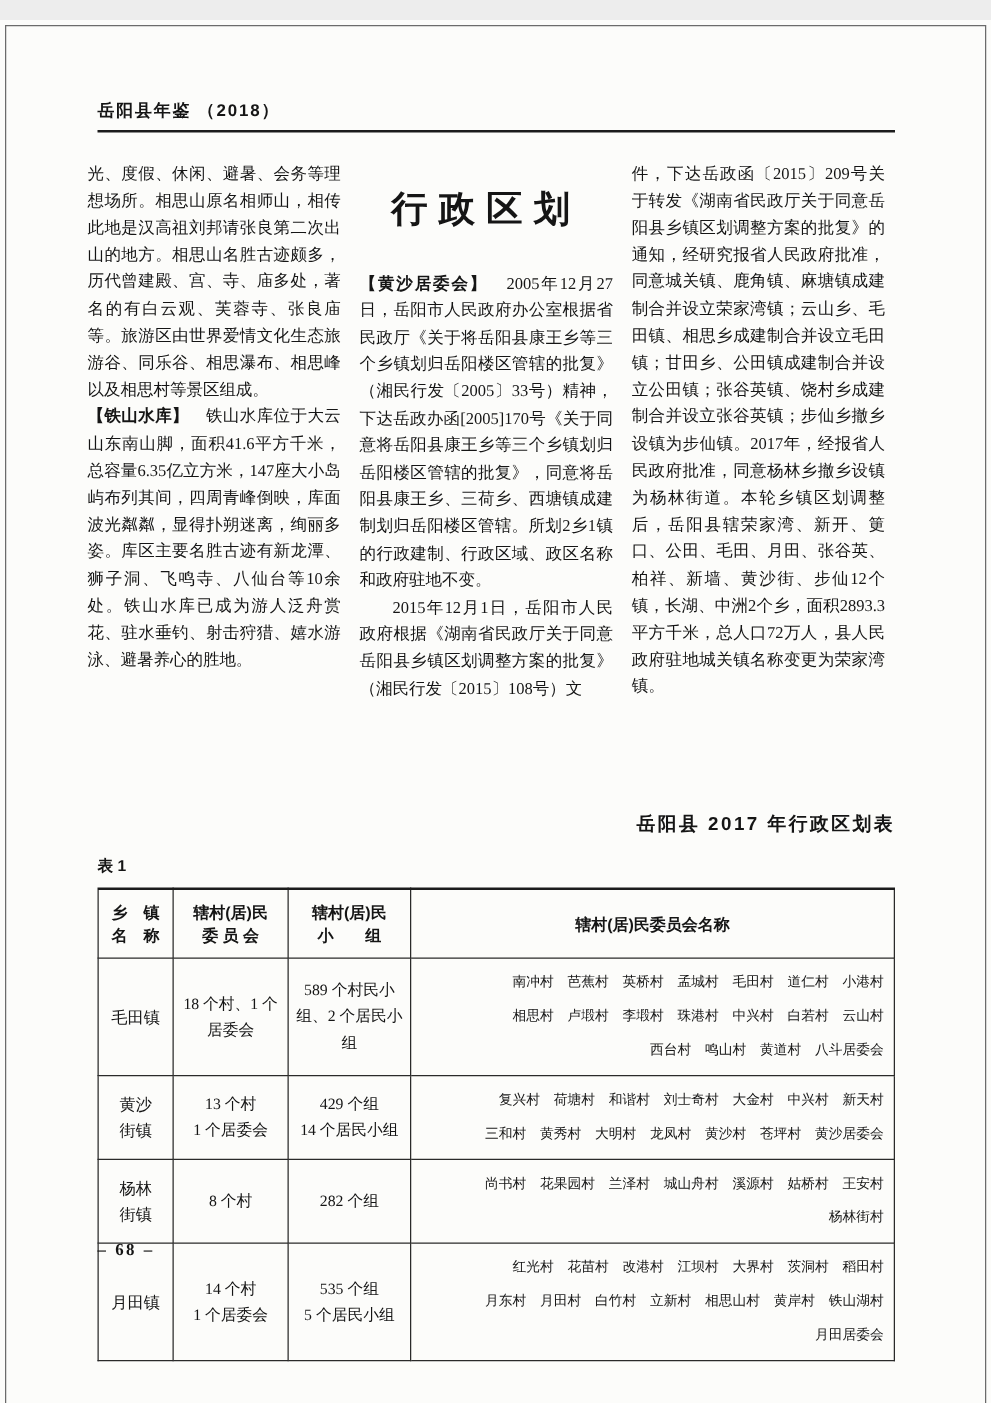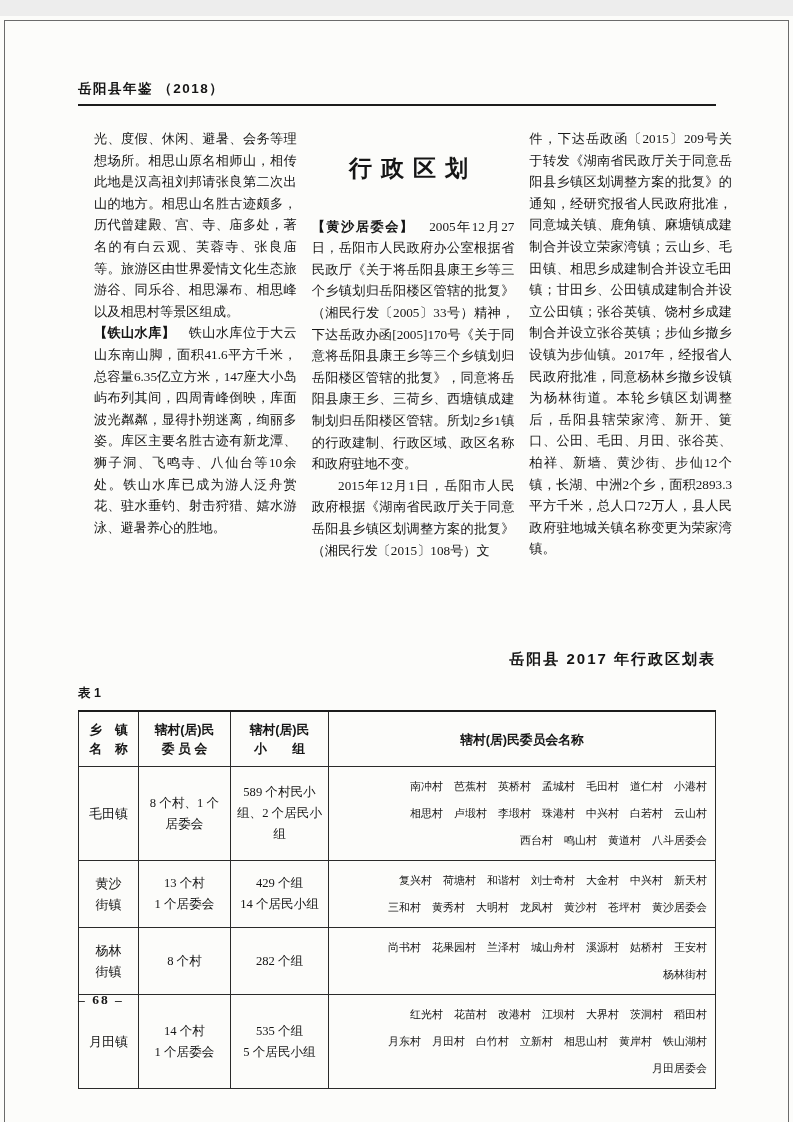--- a/index.html
+++ b/index.html
@@ -32,41 +32,41 @@
   .head-rule {
     position: absolute;
     left: 78px;
     top: 88px;
     width: 638px;
     height: 2px;
     background: #1c1c1c;
   }
   .columns {
     position: absolute;
-    left: 94px;
+    left: 70px;
     top: 112px;
     width: 638px;
     display: flex;
     gap: 15px;
   }
   .col {
     flex: 1;
     font-size: 13.2px;
     line-height: 21.6px;
     text-align: justify;
   }
   .para { margin: 0; }
   .entry-label {
     font-family: "Liberation Sans", "DejaVu Sans", sans-serif;
     font-weight: bold;
   }
   .section-title {
     font-family: "Liberation Sans", "DejaVu Sans", sans-serif;
     font-weight: bold;
-    font-size: 23px;
+    font-size: 29px;
     letter-spacing: 9px;
     text-align: center;
     margin: 30px 0 36px 0;
   }
   .indent2 { text-indent: 2em; }
   .table-section {
     position: absolute;
     left: 78px;
     top: 634px;
     width: 638px;
@@ -180,21 +180,21 @@
           <th>辖村(居)民
 委 员 会</th>
           <th>辖村(居)民
 小　　组</th>
           <th>辖村(居)民委员会名称</th>
         </tr>
       </thead>
       <tbody>
         <tr>
           <td class="c-name">毛田镇</td>
-          <td class="c-comm">8 个村、1 个居委会</td>
+          <td class="c-comm">18 个村、1 个居委会</td>
           <td class="c-group">589 个村民小组、2 个居民小组</td>
           <td class="c-villages">南冲村　芭蕉村　英桥村　孟城村　毛田村　道仁村　小港村
 相思村　卢塅村　李塅村　珠港村　中兴村　白若村　云山村
 西台村　鸣山村　黄道村　八斗居委会</td>
         </tr>
         <tr>
           <td class="c-name">黄沙
 街镇</td>
           <td class="c-comm">13 个村
 1 个居委会</td>

